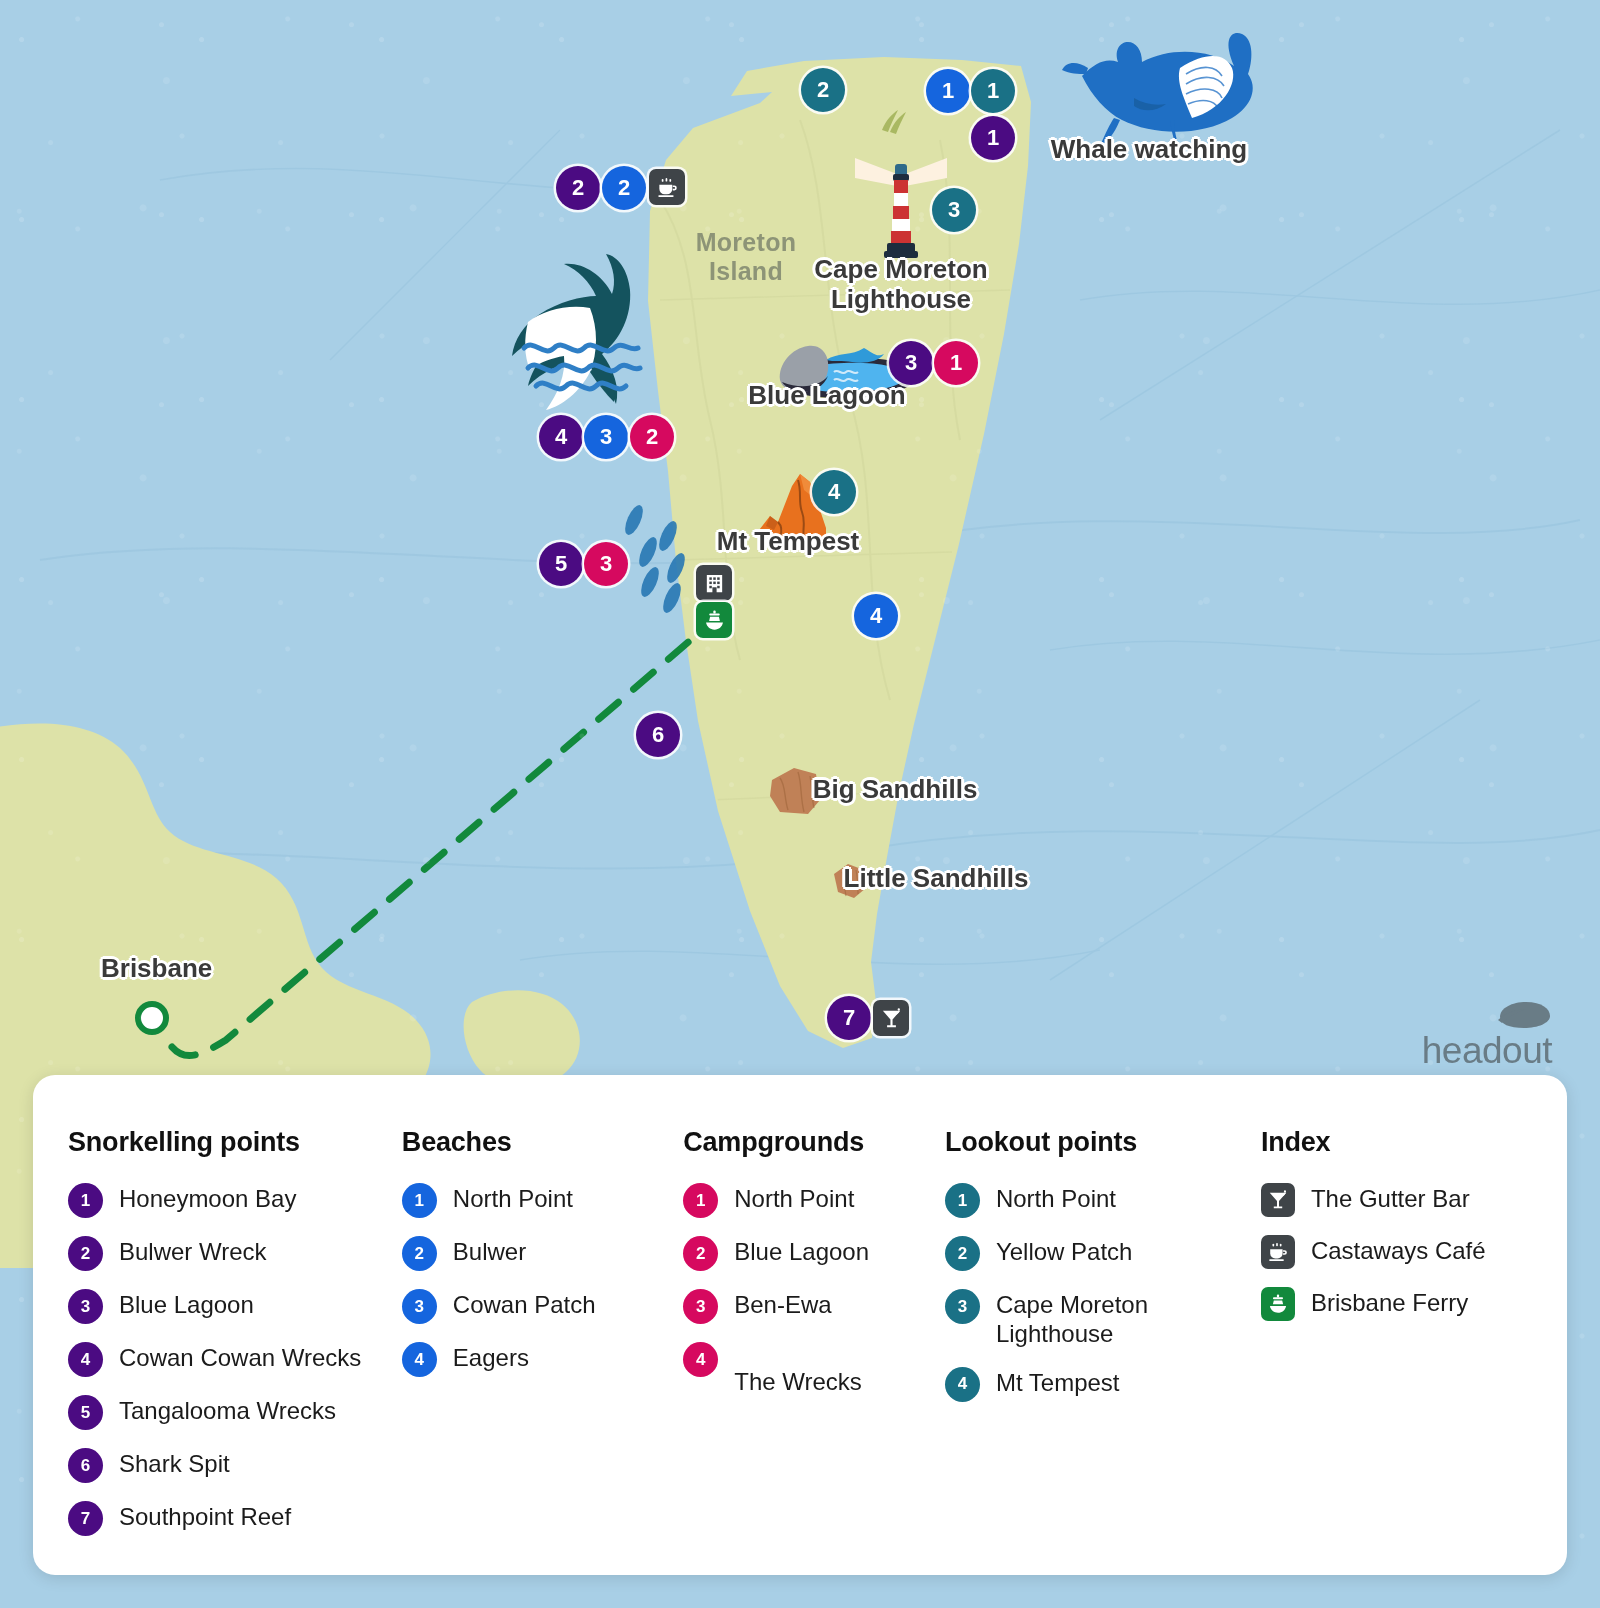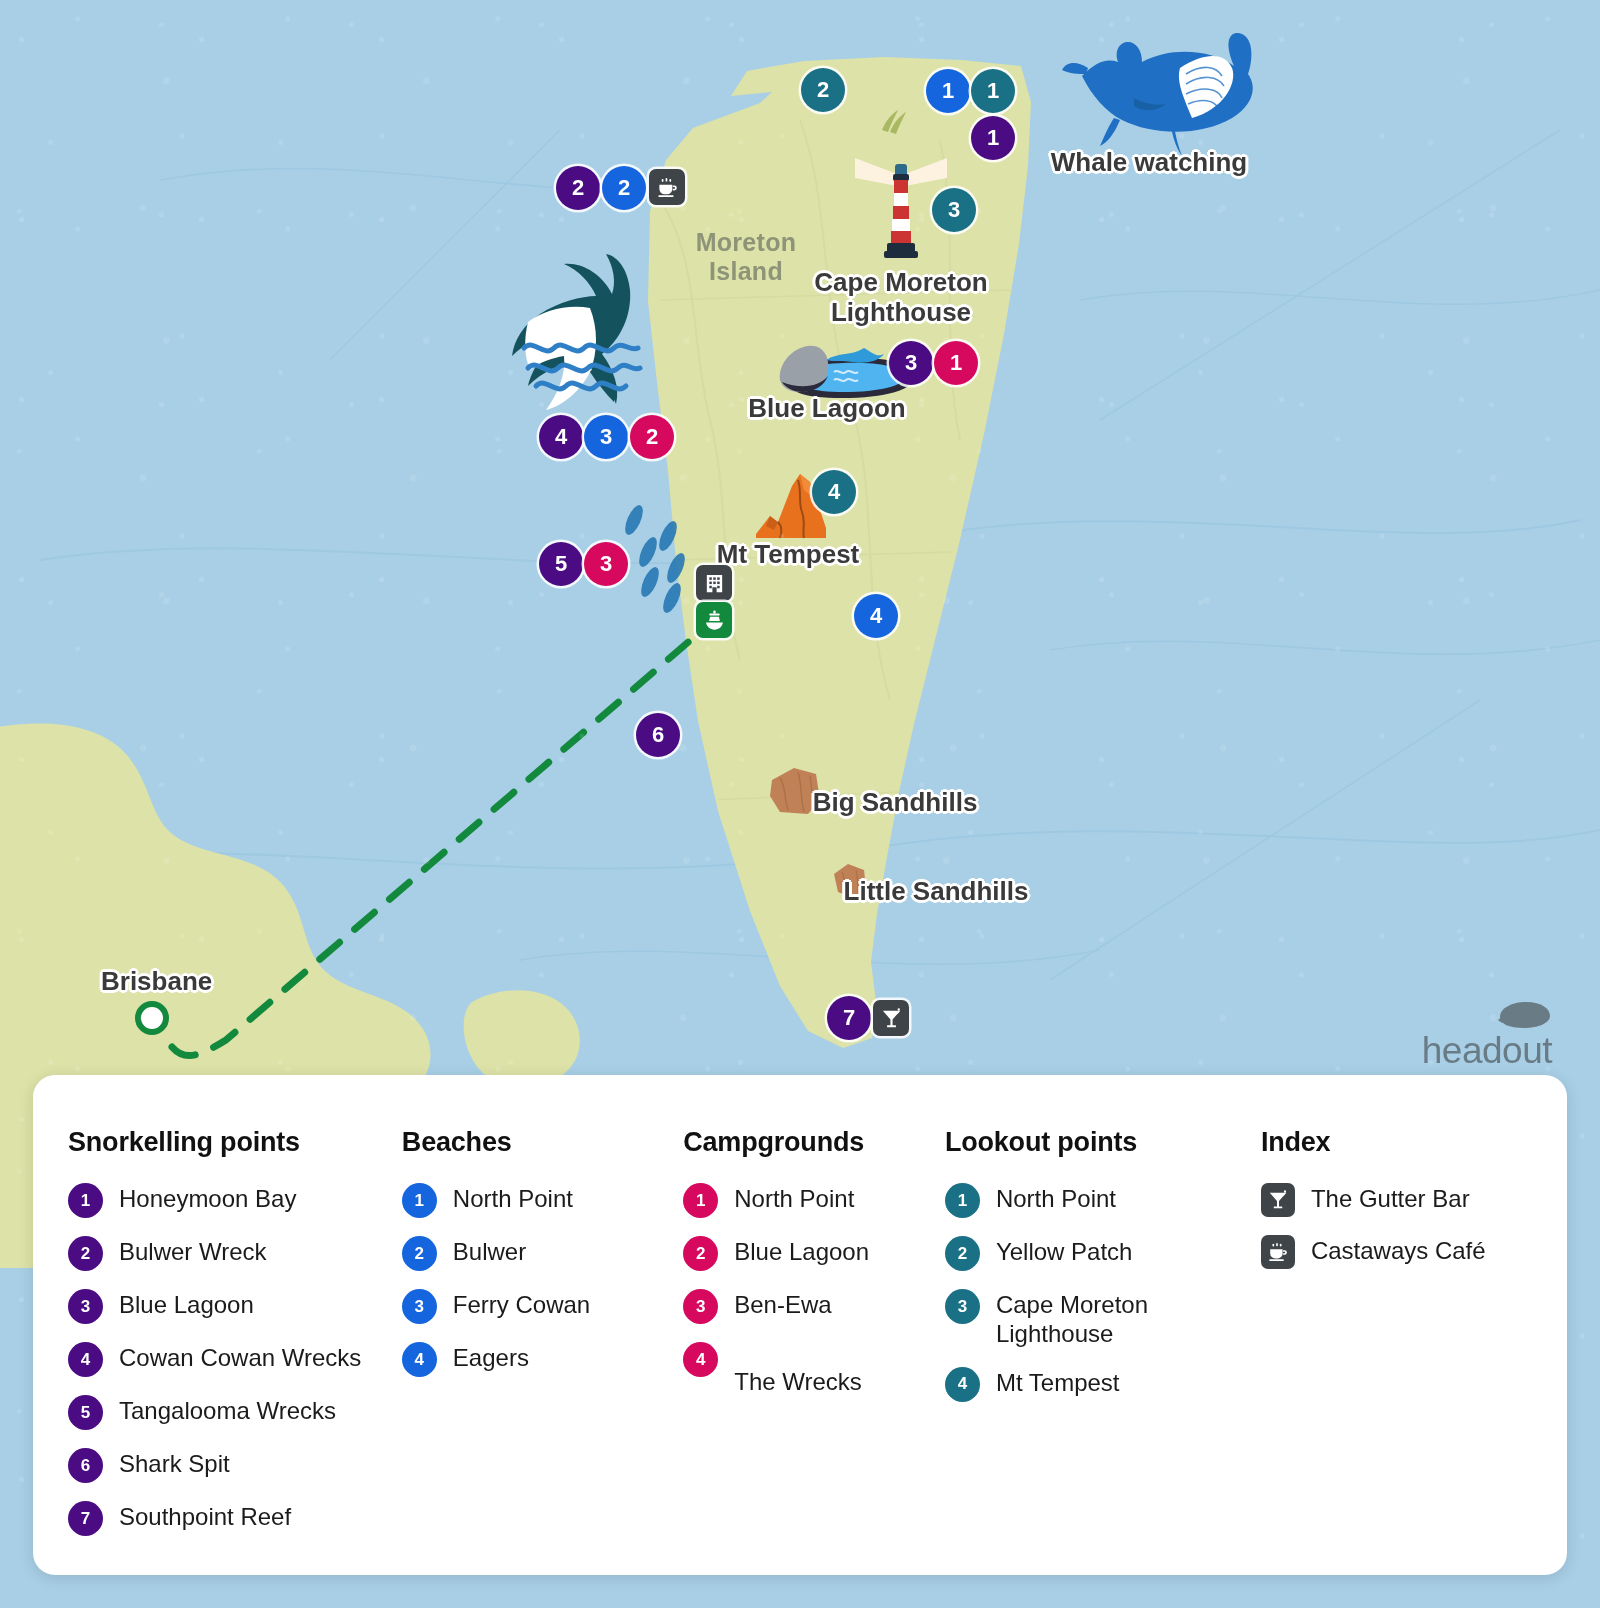--- a/index.html
+++ b/index.html
@@ -29,21 +29,20 @@
     position:absolute;
     font-weight:bold;
     color:#3a3a3a;
     text-align:center;
     line-height:1.15;
     white-space:pre-line;
     text-shadow:
       -2px -2px 0 #fff,  2px -2px 0 #fff, -2px  2px 0 #fff,  2px  2px 0 #fff,
       -3px 0 0 #fff, 3px 0 0 #fff, 0 -3px 0 #fff, 0 3px 0 #fff;
     pointer-events:none;
-    margin-top:13px;
   }
   .island-name{
     position:absolute;font-weight:bold;color:#8d9477;text-align:center;
     line-height:1.15;white-space:pre-line;font-size:25px;letter-spacing:.3px;
   }
 
   
   .pin{
     position:absolute;border-radius:50%;
     display:flex;align-items:center;justify-content:center;
@@ -398,21 +397,21 @@
         <div class="lrow">
           <div class="badge" style="background: rgb(21, 101, 222);">1</div>
           <div class="lbl" style="white-space: pre-line;">North Point</div>
         </div>
         <div class="lrow">
           <div class="badge" style="background: rgb(21, 101, 222);">2</div>
           <div class="lbl" style="white-space: pre-line;">Bulwer</div>
         </div>
         <div class="lrow">
           <div class="badge" style="background: rgb(21, 101, 222);">3</div>
-          <div class="lbl" style="white-space: pre-line;">Ferry Cowan</div>
+          <div class="lbl" style="white-space: pre-line;">Cowan Patch</div>
         </div>
         <div class="lrow">
           <div class="badge" style="background: rgb(21, 101, 222);">4</div>
           <div class="lbl" style="white-space: pre-line;">Eagers</div>
         </div>
       </div>
   </div>
   <div class="lcol col-camp">
     <h3>Campgrounds</h3>
     <div class="lrows">
@@ -475,15 +474,26 @@
         <rect x="6" y="3" width="1.8" height="3" rx=".9" fill="#fff"></rect>
         <rect x="10" y="2.2" width="1.8" height="3.6" rx=".9" fill="#fff"></rect>
         <rect x="14" y="3" width="1.8" height="3" rx=".9" fill="#fff"></rect>
         <path d="M3.5,9 H17 V13.5 A5.5,5.5 0 0 1 11.5,19 H9 A5.5,5.5 0 0 1 3.5,13.5 Z" fill="#fff"></path>
         <path d="M17.5,10 H19.2 A2.4,2.4 0 0 1 19.2,15 H17.5 V13.4 H19 A.9,.9 0 0 0 19,11.6 H17.5 Z" fill="#fff"></path>
         <rect x="2.4" y="20" width="16" height="1.8" rx=".9" fill="#fff"></rect>
       </svg>
           </div>
           <div class="lbl" style="white-space: pre-line;">Castaways Café</div>
         </div>
+        <div class="lrow">
+          <div class="sq" style="background: rgb(18, 137, 60);">
+            <svg width="22" height="22" viewBox="0 0 24 24">
+        <rect x="10.8" y="1.6" width="2.4" height="3.2" rx="1" fill="#fff"></rect>
+        <rect x="6.5" y="4.6" width="11" height="2.2" rx="1.1" fill="#fff"></rect>
+        <path d="M7.4,8.2 H16.6 L17.6,12.4 H6.4 Z" fill="#fff"></path>
+        <path d="M3.2,14.2 H20.8 C20,18.6 16.6,21.6 12,21.6 C7.4,21.6 4,18.6 3.2,14.2 Z" fill="#fff"></path>
+      </svg>
+          </div>
+          <div class="lbl" style="white-space: pre-line;">Brisbane Ferry</div>
+        </div>
       </div>
   </div>
 </div>
 
 </body></html>

